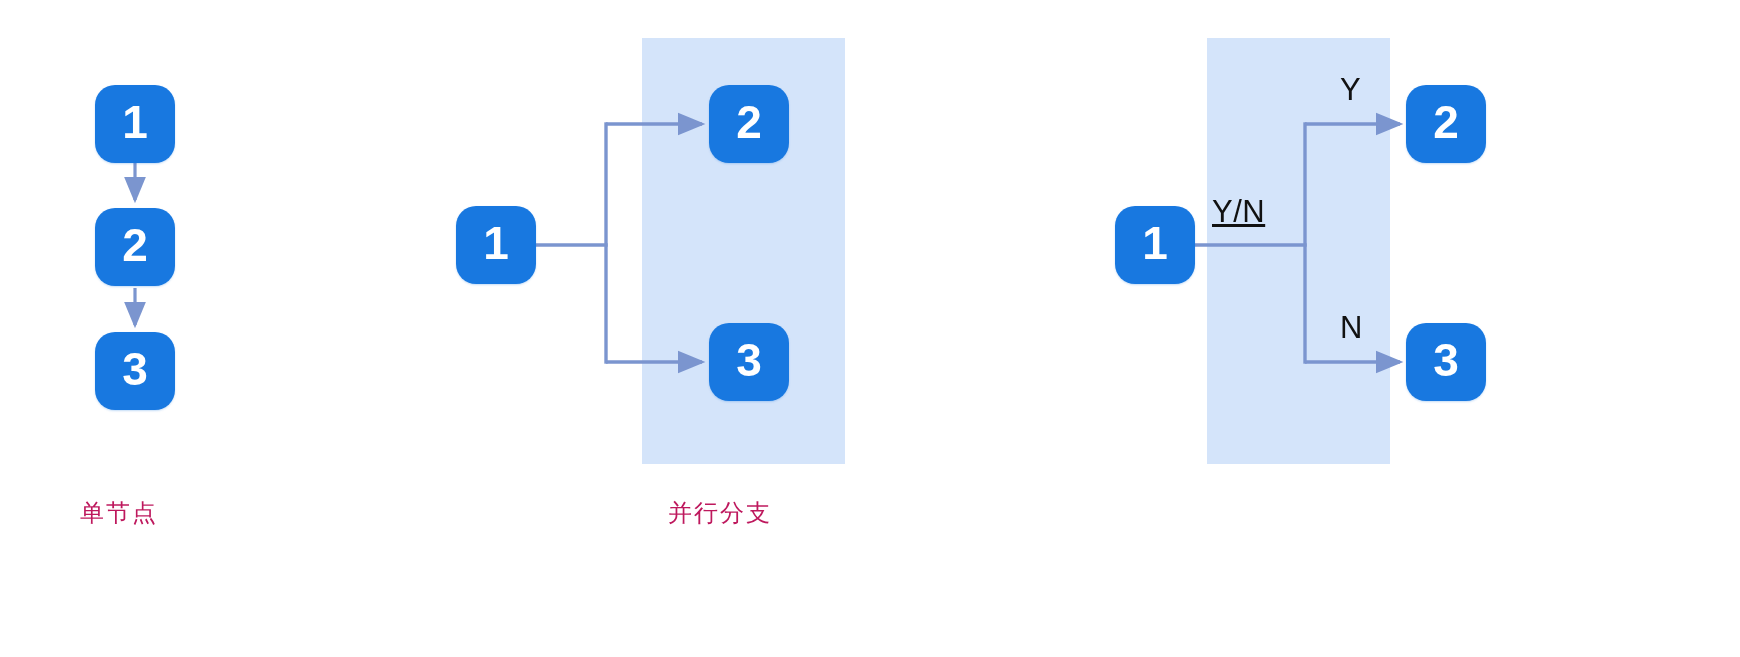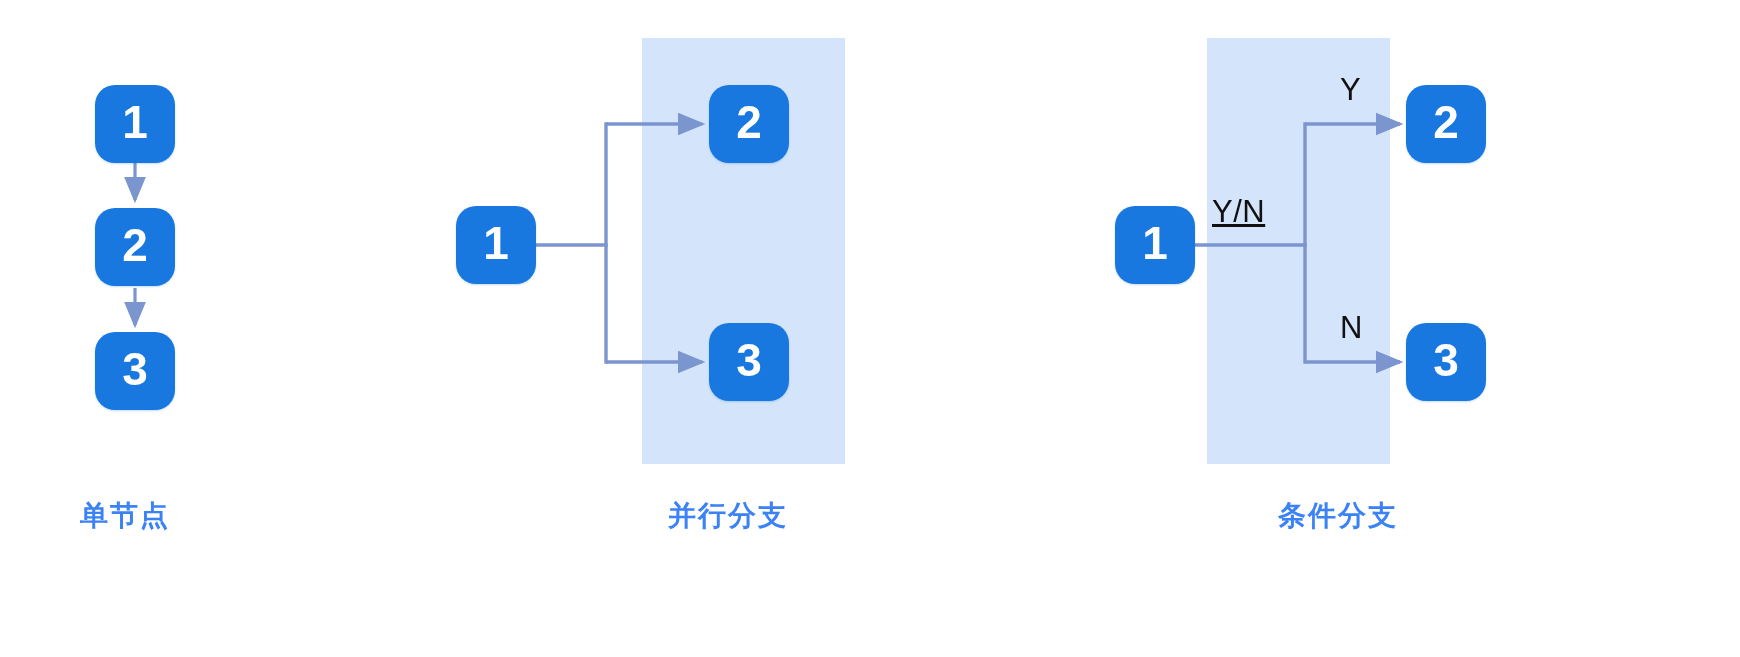--- a/index.html
+++ b/index.html
@@ -53,25 +53,25 @@
   .edge-layer {
     position: absolute;
     left: 0;
     top: 0;
     width: 1740px;
     height: 657px;
     pointer-events: none;
   }
   .caption {
     position: absolute;
-    font-size: 28px;
-    color: #3b82f6;
+    font-size: 24px;
+    color: #be185d;
     letter-spacing: 2px;
     white-space: nowrap;
-    font-weight: 700;
+    font-weight: 400;
   }
   .edge-label {
     position: absolute;
     font-size: 31px;
     color: #111111;
     white-space: nowrap;
     letter-spacing: 0.5px;
   }
 </style>
 </head>
@@ -164,16 +164,15 @@
       <span>2</span>
     </div>
     <div class="node" style="left:1406px;top:323px;">
       <span>3</span>
     </div>
 
     <div class="edge-label" style="left:1212px;top:194px;text-decoration:underline;">Y/N</div>
     <div class="edge-label" style="left:1340px;top:72px;">Y</div>
     <div class="edge-label" style="left:1340px;top:310px;">N</div>
 
-    <div class="caption" style="left:1278px;top:497px;">条件分支</div>
   </div>
 
 </div>
 
 </body></html>

